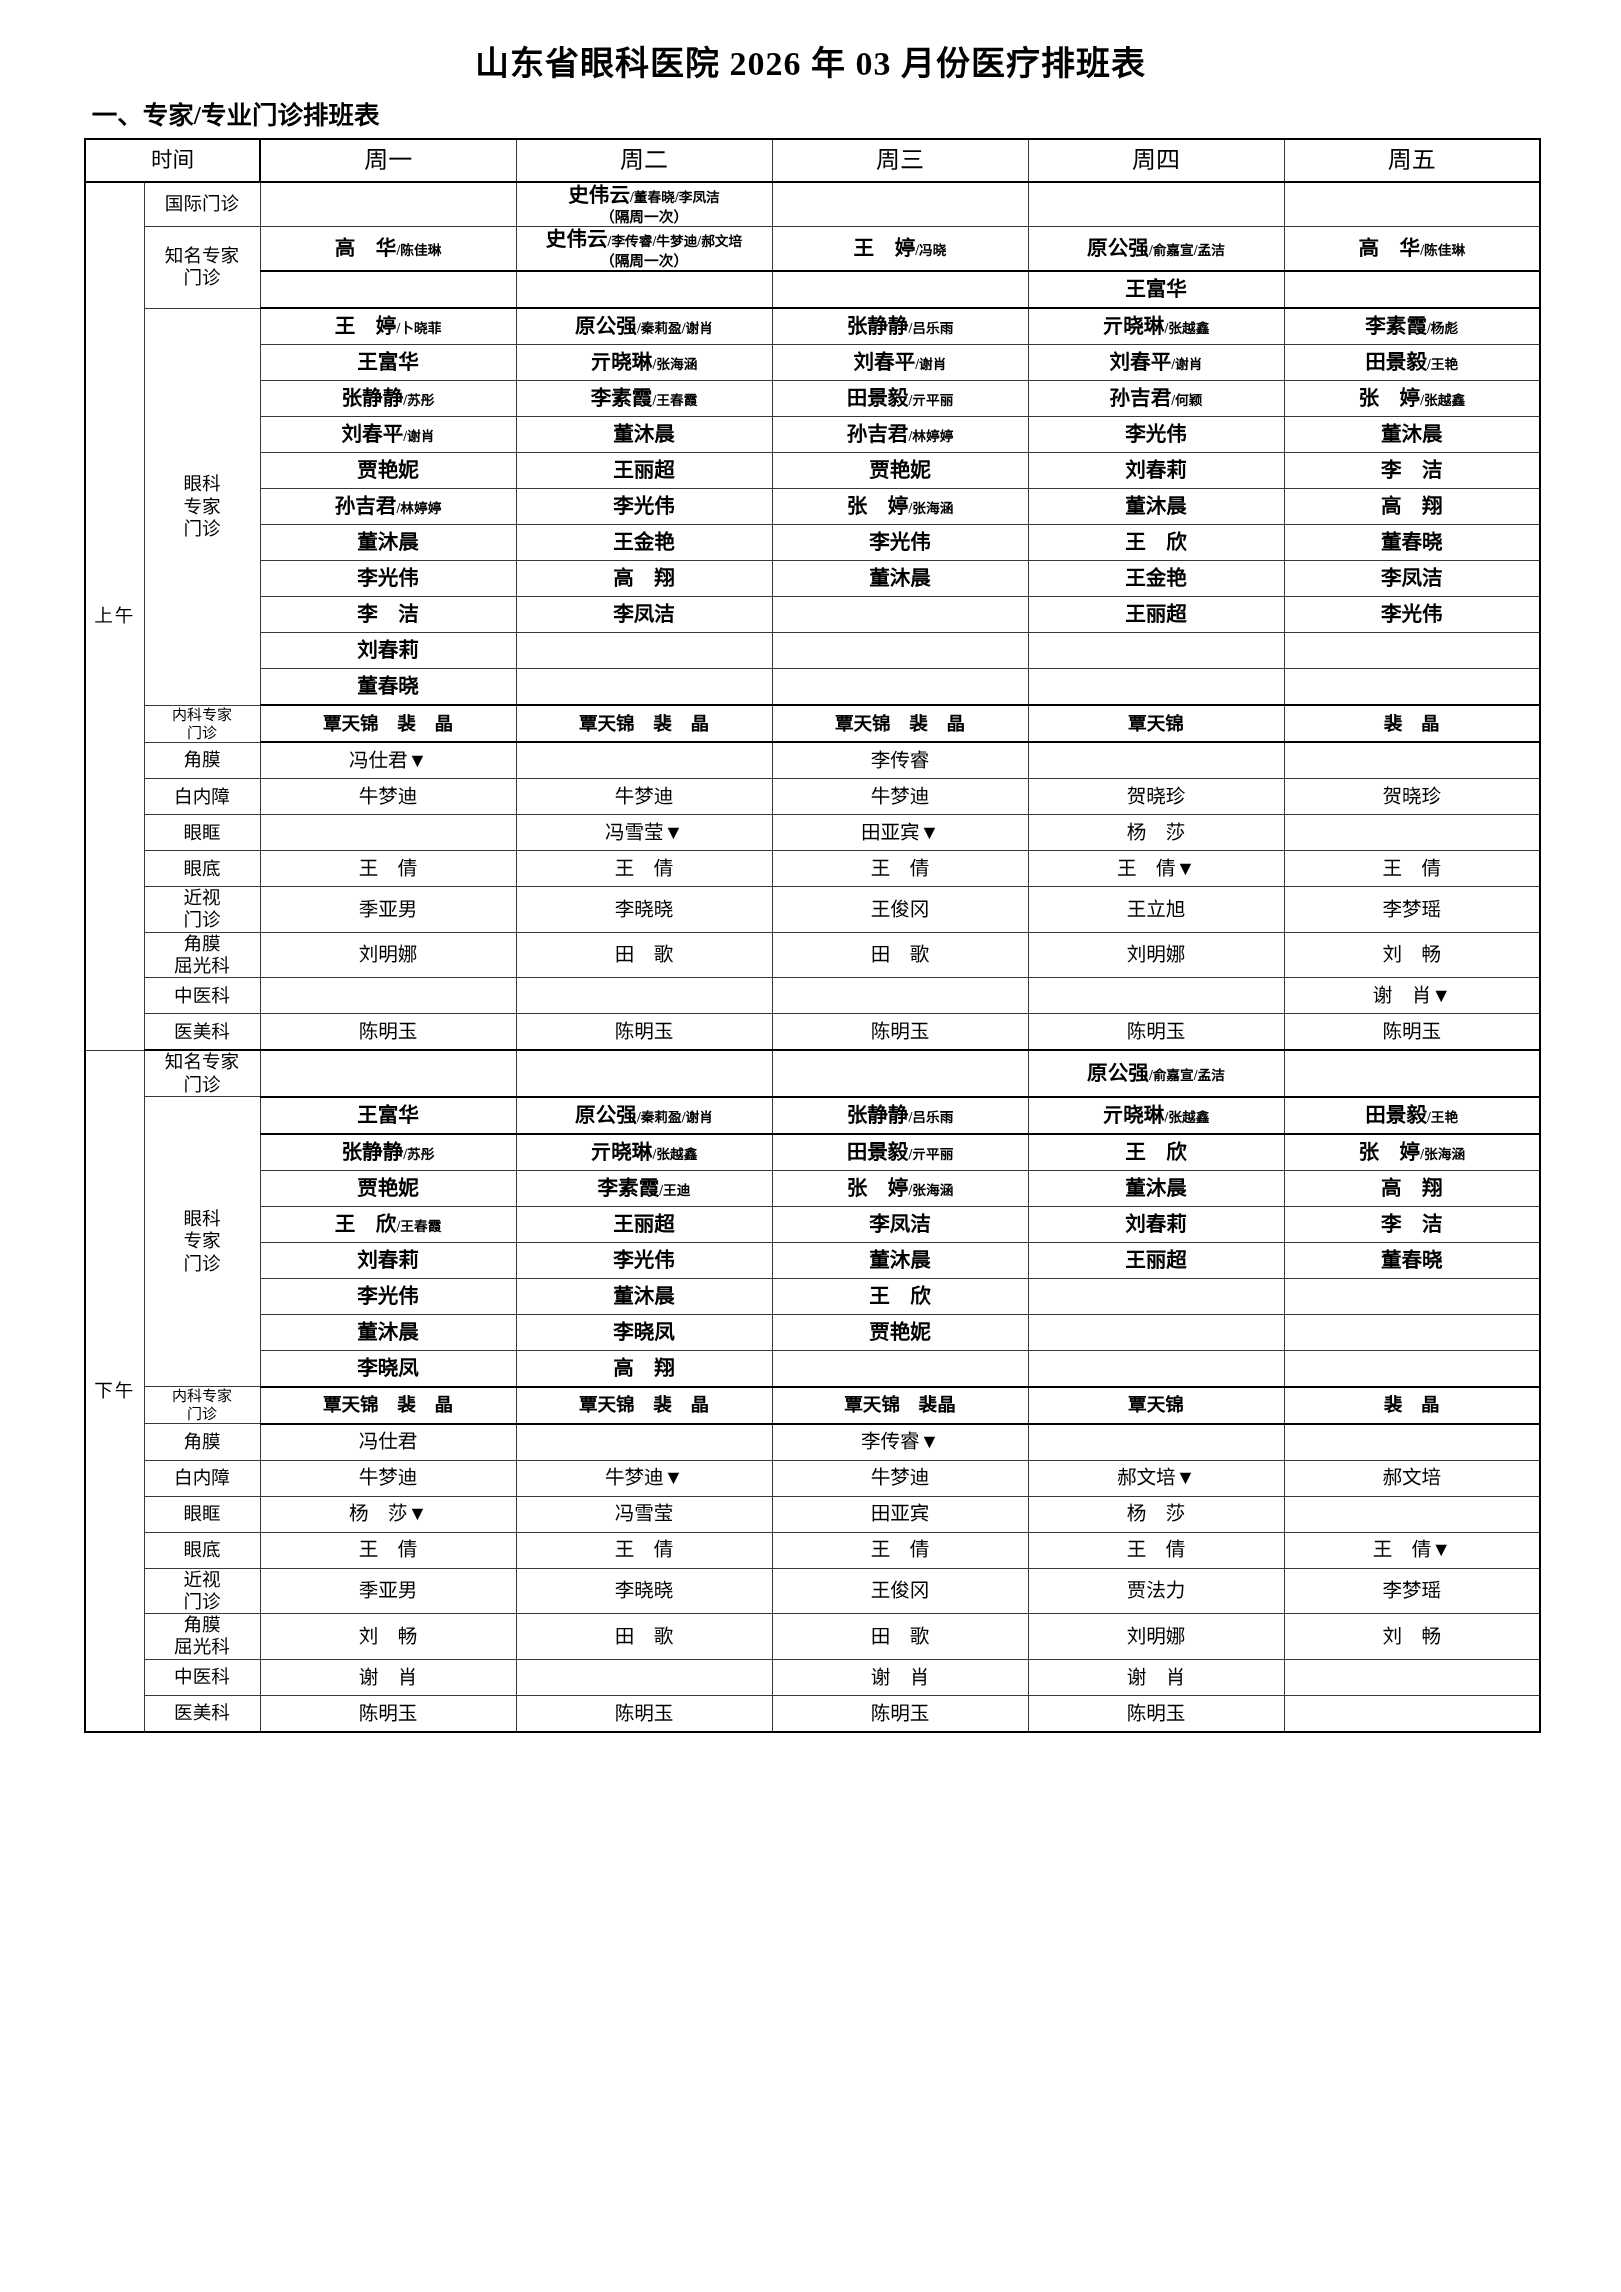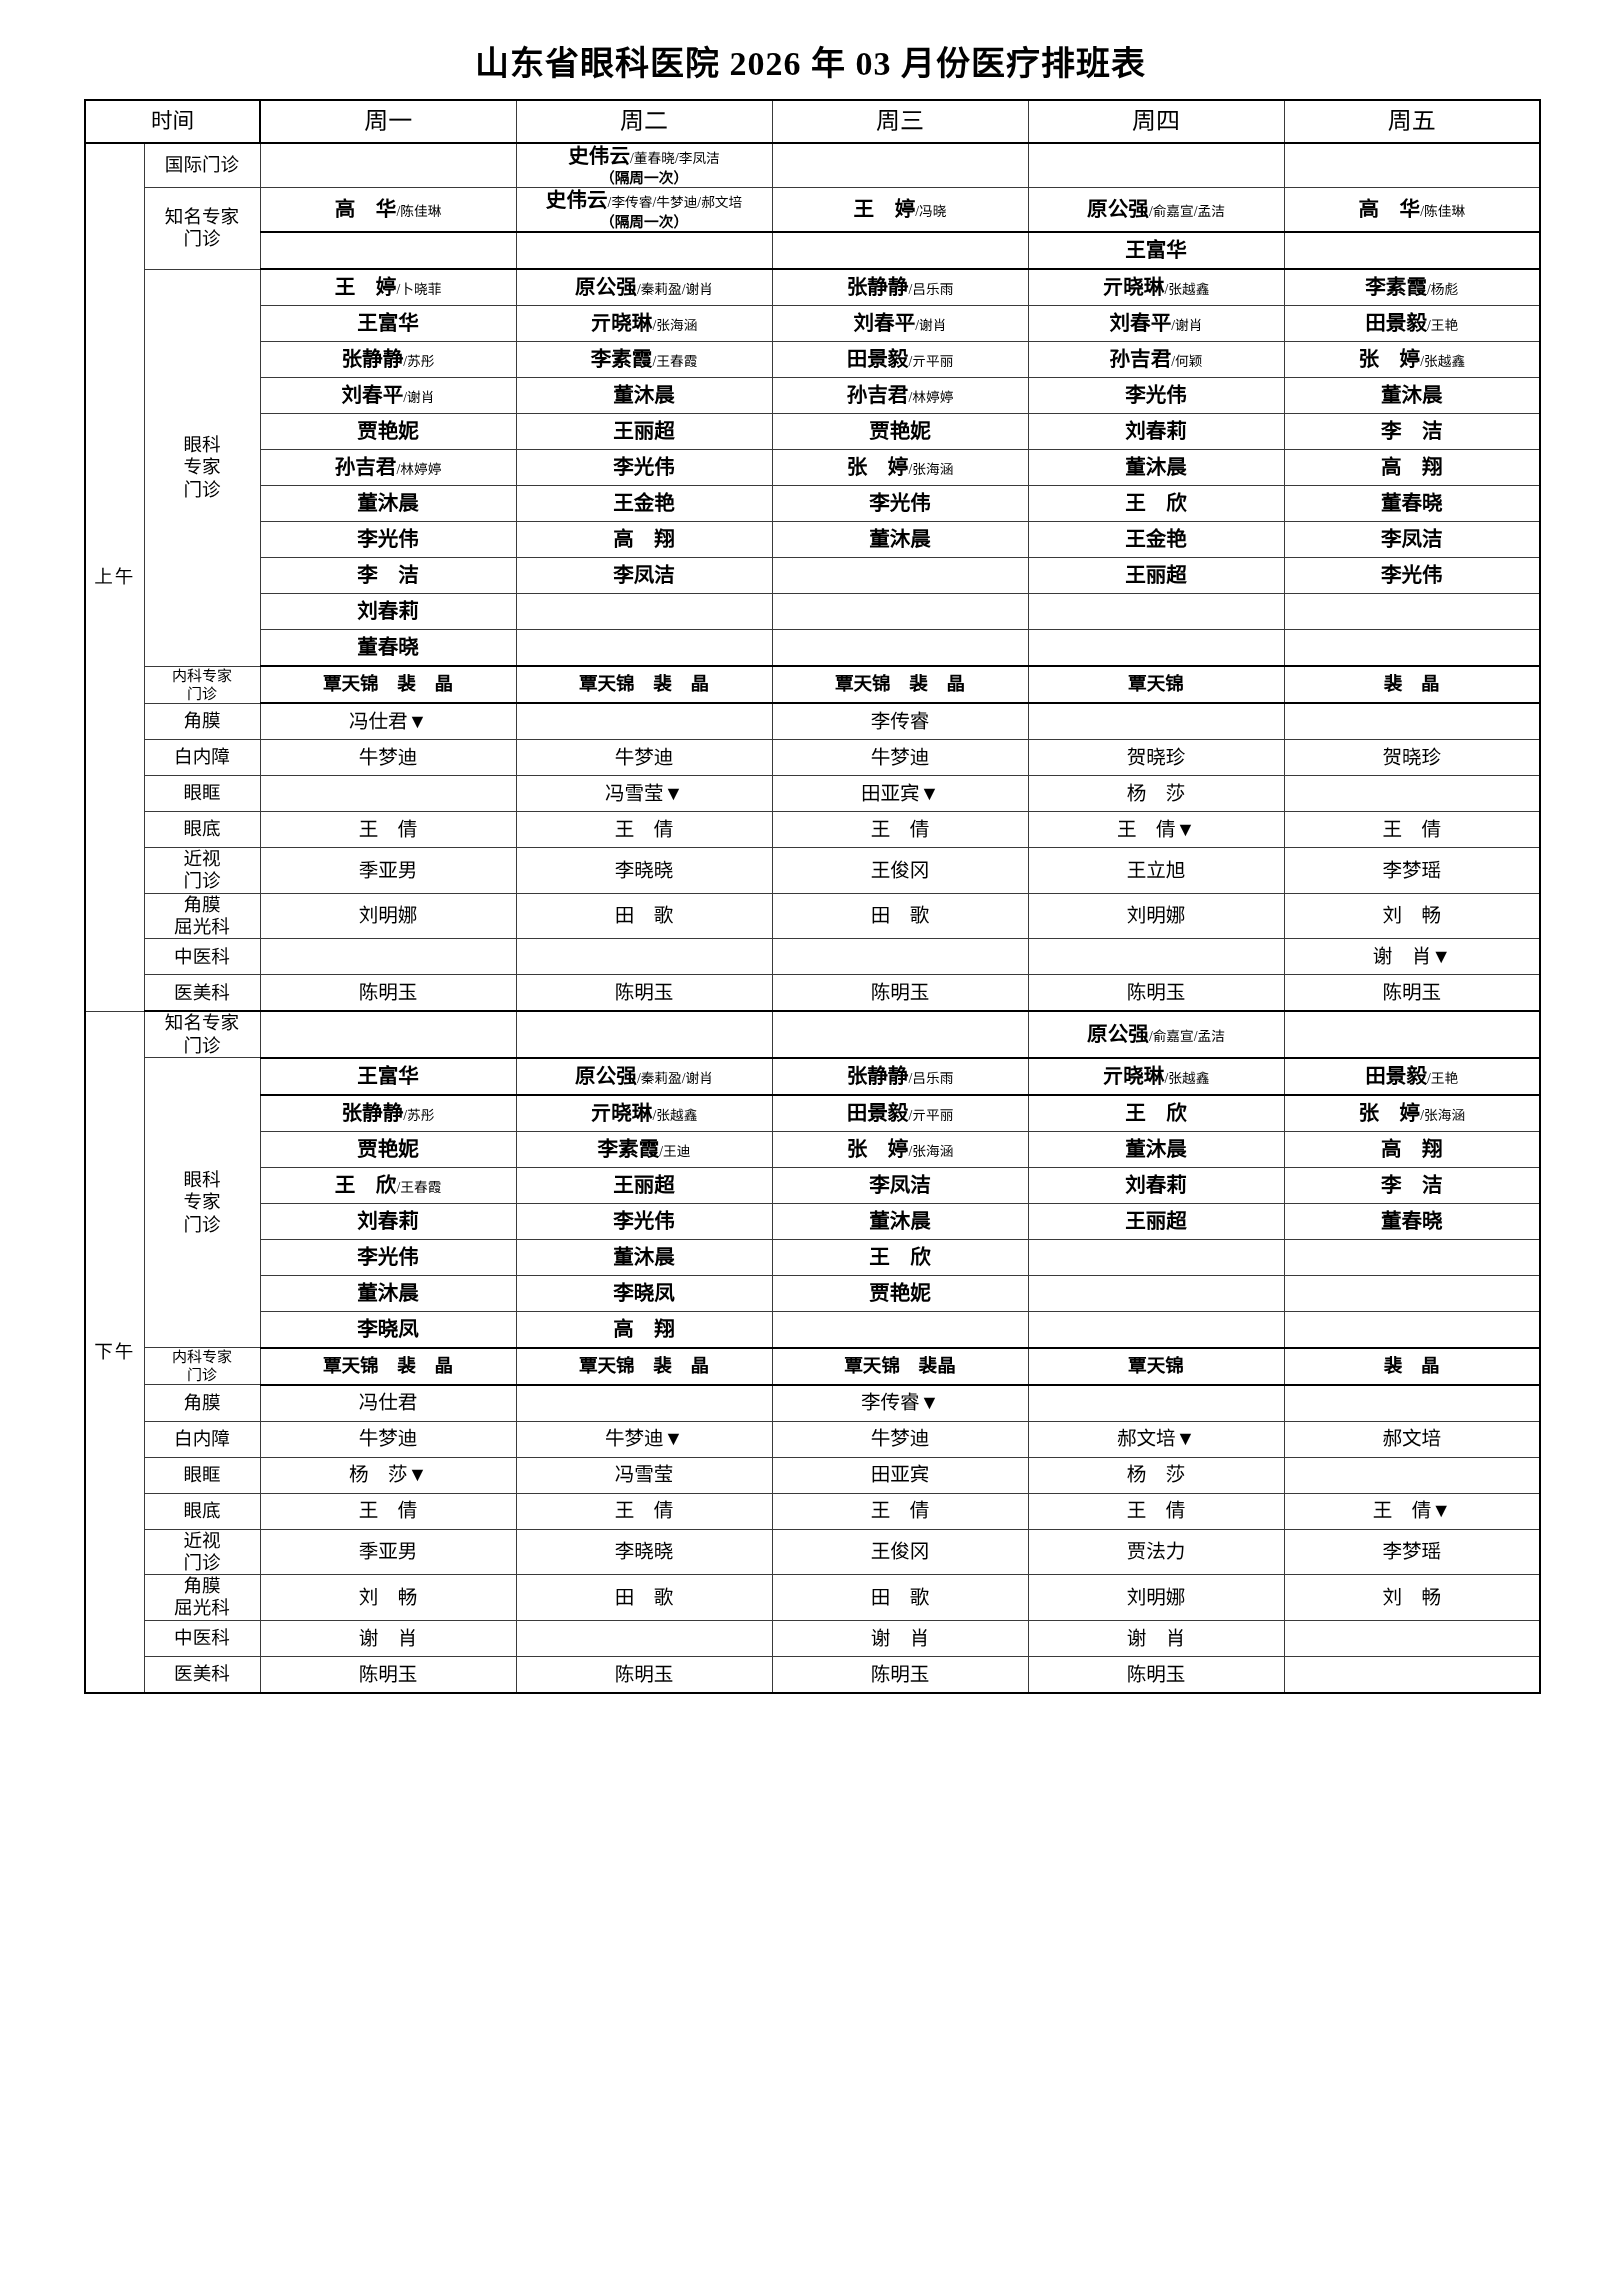--- a/index.html
+++ b/index.html
@@ -95,21 +95,21 @@
     display: inline-block;
     white-space: nowrap;
   }
   .nm b {
     font-weight: bold;
     font-size: 20.6px;
     letter-spacing: 0px;
   }
   .nm .sub {
     font-size: 13.7px;
-    font-weight: normal;
+    font-weight: bold;
     vertical-align: baseline;
   }
   .plain {
     font-size: 19.6px;
     font-weight: normal;
   }
   .note {
     display: block;
     font-size: 14.7px;
     font-weight: bold;
@@ -122,20 +122,21 @@
   td.intern { height: 51px; font-size: 21.6px; font-weight: bold; }
   td.spec { height: 38px; }
   td.spec2 { height: 45px; }
 </style>
 </head>
 <body>
 
 <div class="page">
 
   <div class="doc-title">山东省眼科医院 2026 年 03 月份医疗排班表</div>
+  <div class="section-title">一、专家/专业门诊排班表</div>
 
   <table class="sched">
     <colgroup>
       <col class="c-ampm">
         <col class="c-dept">
       <col class="c-day">
         <col class="c-day">
         <col class="c-day">
         <col class="c-day">
         <col class="c-day">

